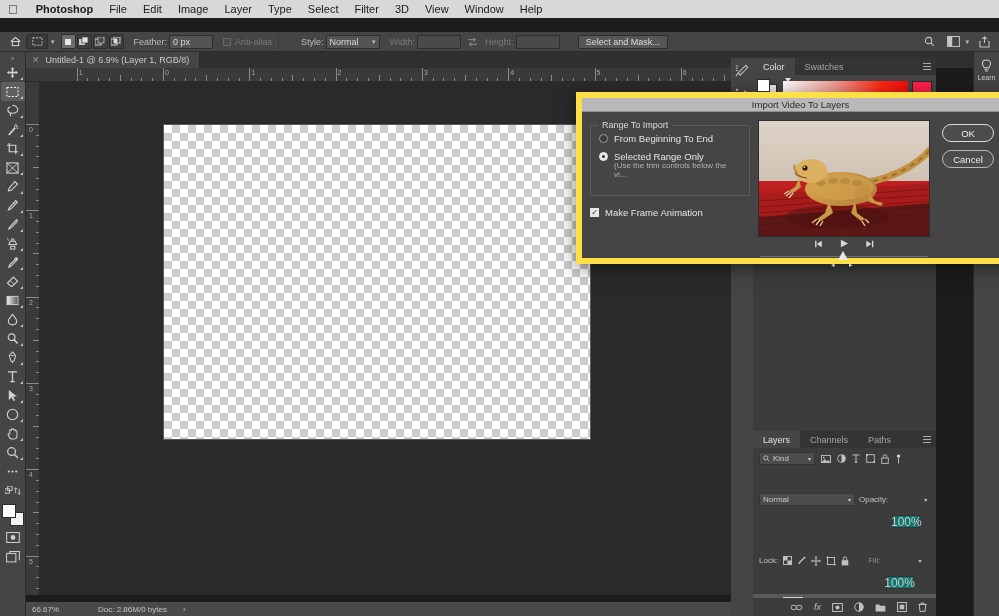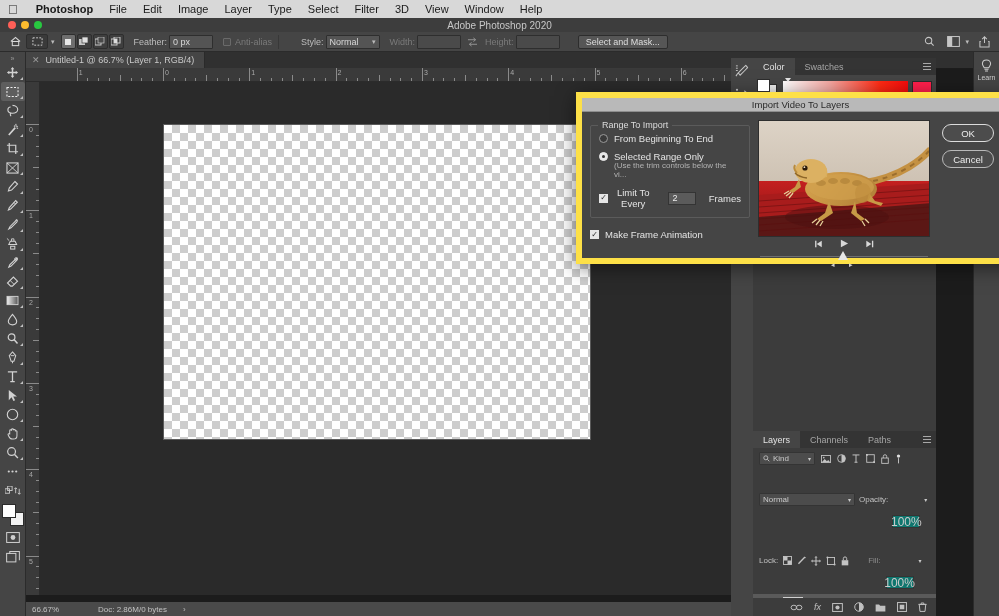--- a/index.html
+++ b/index.html
@@ -285,28 +285,20 @@
     <div class="mi">Layer</div>
     <div class="mi">Type</div>
     <div class="mi">Select</div>
     <div class="mi">Filter</div>
     <div class="mi">3D</div>
     <div class="mi">View</div>
     <div class="mi">Window</div>
     <div class="mi">Help</div>
   </div>
 
-  <div class="titlebar">
-    <div class="traffic">
-      <div class="dot r"></div>
-      <div class="dot y"></div>
-      <div class="dot g"></div>
-    </div>
-    <div class="wtitle">Adobe Photoshop 2020</div>
-  </div>
 
   <div class="optbar">
     <div class="ob-ico">
       <svg width="11" height="11" viewBox="0 0 12 12">
           <path d="M1 6 L6 1.5 L11 6" stroke="#d8d8d8" stroke-width="1.2" fill="none"></path>
           <rect x="2.5" y="6" width="7" height="4.5" stroke="#d8d8d8" stroke-width="1.1" fill="none"></rect>
         </svg>
     </div>
     <div class="ob-sel">
       <svg width="11" height="11" viewBox="0 0 12 12">
@@ -384,21 +376,21 @@
             <path d="M6 0.8 L6 7.5 M3.5 3.3 L6 0.8 L8.5 3.3" stroke="#c6c6c6" stroke-width="1.1" fill="none"></path>
             <path d="M2 6 H1 V12 H11 V6 H10" stroke="#c6c6c6" stroke-width="1.1" fill="none"></path>
           </svg>
       </div>
     </div>
   </div>
 
   <div class="tabbar">
     <div class="doctab">
       <span class="x">✕</span>
-      <span>Untitled-1 @ 66.7% (Layer 1, RGB/4)</span>
+      <span>Untitled-1 @ 6.9% (Layer 1, RGB/8)</span>
     </div>
   </div>
 
   <div class="toolbar">
     <div class="tb-dd">»</div>
 
     <div class="tool">
       <svg width="13" height="13" viewBox="0 0 14 14">
           <path d="M7 1 L9 3.5 H7.8 V6.2 H10.5 V5 L13 7 L10.5 9 V7.8 H7.8 V10.5 H9 L7 13 L5 10.5 H6.2 V7.8 H3.5 V9 L1 7 L3.5 5 V6.2 H6.2 V3.5 H5 Z" fill="#d2d2d2"></path>
         </svg>
@@ -1027,26 +1019,20 @@
             <span class="radio"></span>
             <span class="rlab">From Beginning To End</span>
           </div>
 
           <div class="radio-row" style="margin-bottom:3px">
             <span class="radio on"></span>
             <span class="rlab">Selected Range Only</span>
           </div>
           <div class="hint">(Use the trim controls below the vi...</div>
 
-          <div class="chk-row">
-            <span class="chk on"></span>
-            <span class="rlab">Limit To Every</span>
-            <span class="num-in" style="margin-left:10px">2</span>
-            <span class="rlab" style="margin-left:7px">Frames</span>
-          </div>
         </div>
 
         <div class="chk-row" style="margin-top:11px">
           <span class="chk on"></span>
           <span class="rlab">Make Frame Animation</span>
         </div>
       </div>
 
       <div class="mcol-mid">
         <div class="vidframe">

